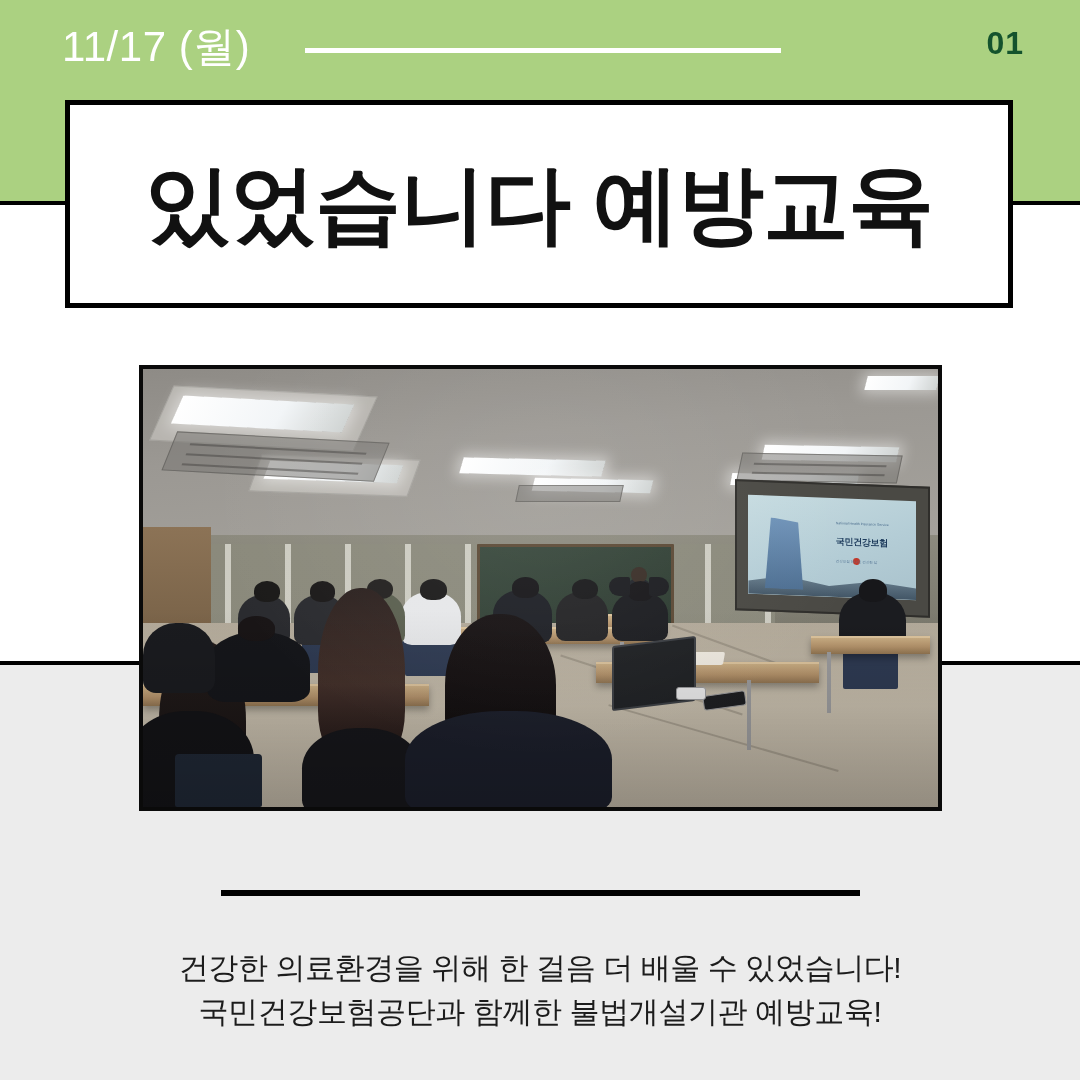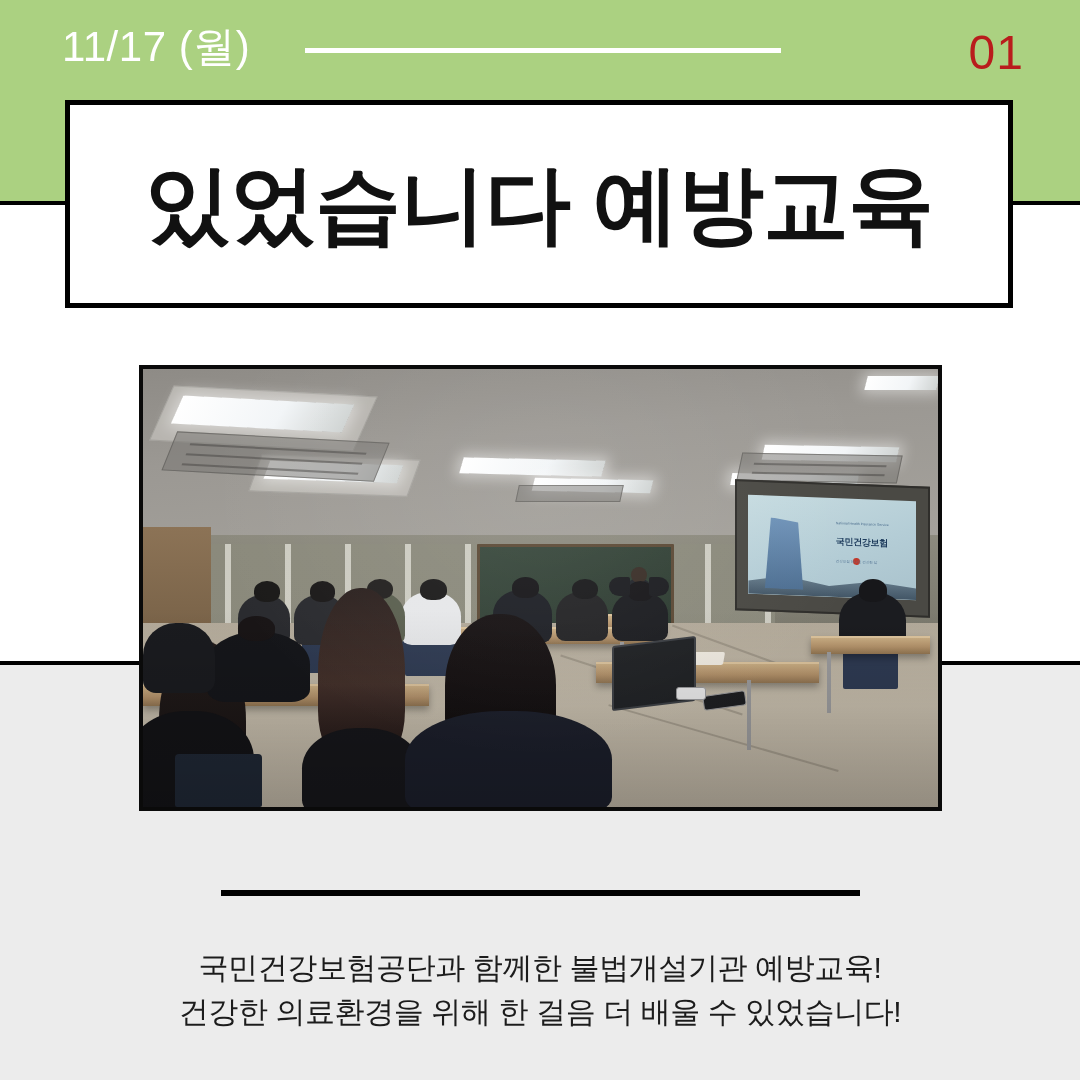--- a/index.html
+++ b/index.html
@@ -87,24 +87,24 @@
     left: 305px;
     top: 48px;
     width: 476px;
     height: 5px;
     background: #ffffff;
   }
   .header-page {
     position: absolute;
     right: 56px;
     top: 24px;
-    font-size: 48px;
-    font-weight: 400;
+    font-size: 32px;
+    font-weight: 700;
     letter-spacing: 1px;
-    color: #b91c1c;
+    color: #14532d;
     line-height: 1.2;
   }
 
   
   .title-box {
     position: absolute;
     left: 65px;
     top: 100px;
     width: 948px;
     height: 208px;
@@ -558,17 +558,17 @@
       <div class="ph-tablet" style="left:59%;top:62%;width:10%;height:14%;transform:skewY(-7deg);"></div>
       <div class="ph-phone" style="left:70.5%;top:74%;width:5.2%;height:3%;transform:rotate(-8deg);background:#1d1e21;"></div>
       <div class="ph-phone" style="left:67%;top:72.5%;width:3.6%;height:2.6%;"></div>
 
       <div class="ph-darkglow"></div>
     </div>
   </div>
 
   <div class="caption-rule"></div>
   <div class="caption-block">
+    <div class="caption-line">건강한 의료환경을 위해 한 걸음 더 배울 수 있었습니다!</div>
     <div class="caption-line">국민건강보험공단과 함께한 불법개설기관 예방교육!</div>
-    <div class="caption-line">건강한 의료환경을 위해 한 걸음 더 배울 수 있었습니다!</div>
   </div>
 
 </div>
 
 </body></html>

